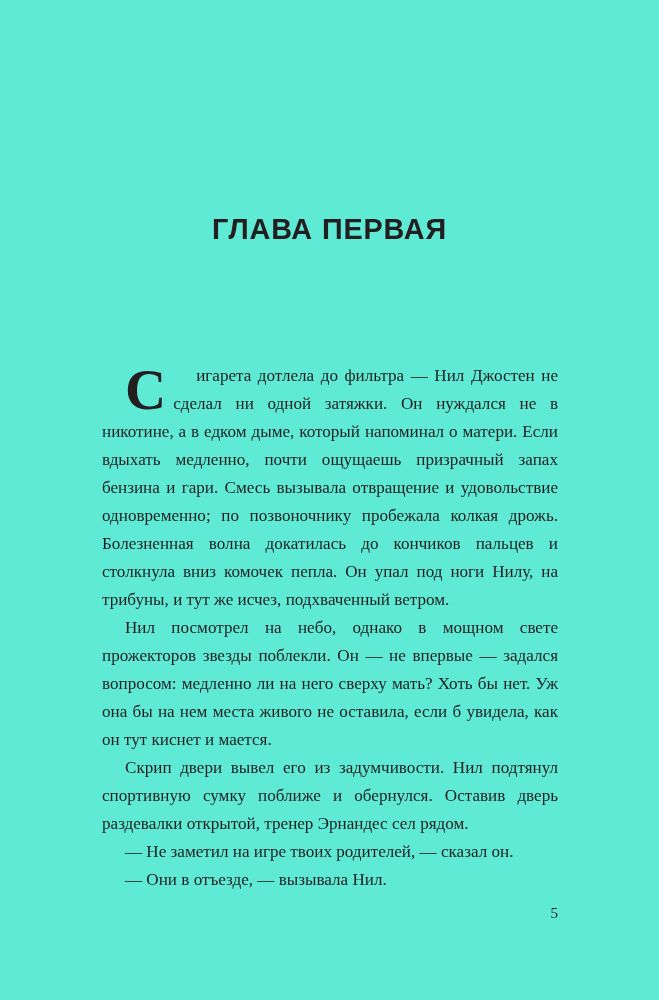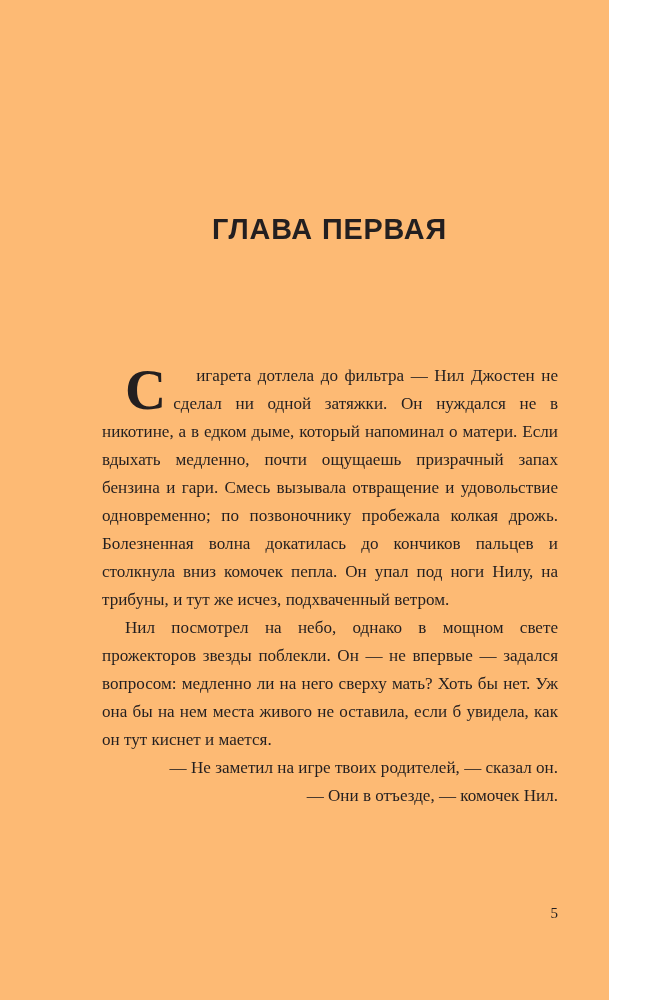--- a/index.html
+++ b/index.html
@@ -3,23 +3,23 @@
 <meta charset="utf-8">
 <style>
   html, body {
     margin: 0;
     padding: 0;
     background: #ffffff;
   }
 
   .page {
     position: relative;
-    width: 609px;
+    width: 659px;
     height: 1000px;
-    background: #fdba74;
+    background: #5eead4;
     overflow: hidden;
     font-family: "Liberation Serif", "DejaVu Serif", serif;
   }
 
   
   .chapter-title {
     position: absolute;
     left: 0;
     top: 191px;
     width: 659px;
@@ -64,21 +64,21 @@
     font-weight: bold;
     font-size: 57px;
     line-height: 47px;
     padding: 3px 7px 0 0;
     margin-top: 1px;
     color: #231f20;
   }
 
   
   .dialogue-line {
-    text-align: right;
+    text-align: left;
   }
 
   
   .page-number {
     position: absolute;
     left: 0;
     top: 903px;
     width: 558px;
     text-align: right;
     font-size: 15px;
@@ -92,22 +92,23 @@
 <div class="page">
 
   <h1 class="chapter-title">ГЛАВА ПЕРВАЯ</h1>
 
   <div class="text-body">
 
     <p class="opening-paragraph"><span class="drop-cap">С</span><span>игарета дотлела до фильтра — Нил Джостен не сделал ни одной затяжки. Он нуждался не в никотине, а в едком дыме, который напоминал о матери. Если вдыхать медленно, почти ощущаешь призрачный запах бензина и гари. Смесь вызывала отвращение и удовольствие одновременно; по позвоночнику пробежала колкая дрожь. Болезненная волна докатилась до кончиков пальцев и столкнула вниз комочек пепла. Он упал под ноги Нилу, на трибуны, и тут же исчез, подхваченный ветром.</span></p>
 
     <p><span>Нил посмотрел на небо, однако в мощном свете прожекторов звезды поблекли. Он — не впервые — задался вопросом: медленно ли на него сверху мать? Хоть бы нет. Уж она бы на нем места живого не оставила, если б увидела, как он тут киснет и мается.</span></p>
 
+    <p><span>Скрип двери вывел его из задумчивости. Нил подтянул спортивную сумку поближе и обернулся. Оставив дверь раздевалки открытой, тренер Эрнандес сел рядом.</span></p>
 
     <p class="dialogue-line"><span>— Не заметил на игре твоих родителей, — сказал он.</span></p>
 
-    <p class="dialogue-line"><span>— Они в отъезде, — комочек Нил.</span></p>
+    <p class="dialogue-line"><span>— Они в отъезде, — вызывала Нил.</span></p>
 
   </div>
 
   <div class="page-number">5</div>
 
 </div>
 
 </body></html>

